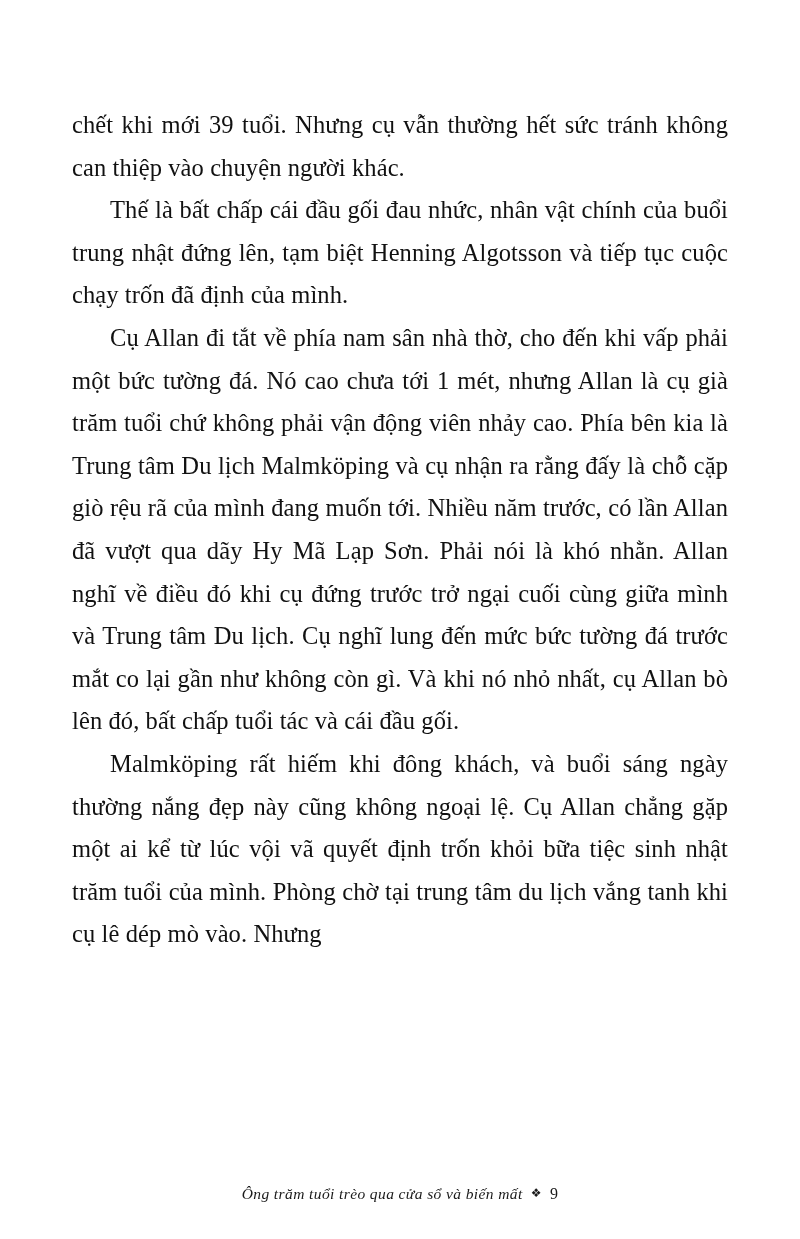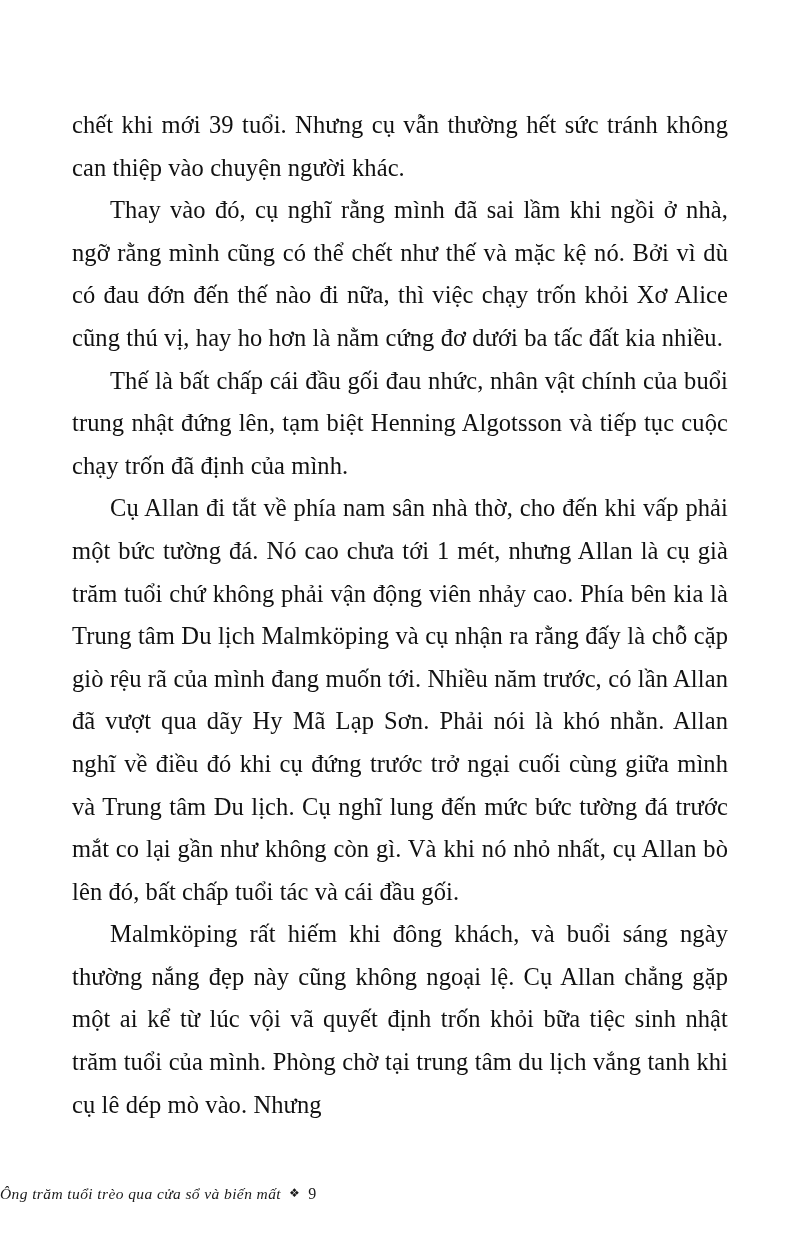--- a/index.html
+++ b/index.html
@@ -34,20 +34,21 @@
     margin: 0;
   }
   .body-text p.indent {
     text-indent: 38px;
   }
   .footer {
     position: absolute;
     left: 0;
     right: 0;
     bottom: 36px;
+    text-align: center;
     font-family: "Liberation Serif", serif;
     font-style: italic;
     font-size: 15.5px;
     color: #1a1a1a;
     letter-spacing: 0.4px;
   }
   .footer .sep {
     font-style: normal;
     margin: 0 8px;
     font-size: 12px;
@@ -59,21 +60,20 @@
     font-size: 16px;
   }
 </style>
 </head>
 <body>
 
 <div class="page">
 
   <div class="body-text">
     <p>chết khi mới 39 tuổi. Nhưng cụ vẫn thường hết sức tránh không can thiệp vào chuyện người khác.</p>
-    <p class="indent">Thay vào đó, cụ nghĩ rằng mình đã sai lầm khi ngồi ở nhà, ngỡ rằng mình cũng có thể chết như thế và mặc kệ nó. Bởi vì dù có đau đớn đến thế nào đi nữa, thì việc chạy trốn khỏi Xơ Alice cũng thú vị, hay ho hơn là nằm cứng đơ dưới ba tấc đất kia nhiều.</p>
     <p class="indent">Thế là bất chấp cái đầu gối đau nhức, nhân vật chính của buổi trung nhật đứng lên, tạm biệt Henning Algotsson và tiếp tục cuộc chạy trốn đã định của mình.</p>
     <p class="indent">Cụ Allan đi tắt về phía nam sân nhà thờ, cho đến khi vấp phải một bức tường đá. Nó cao chưa tới 1 mét, nhưng Allan là cụ già trăm tuổi chứ không phải vận động viên nhảy cao. Phía bên kia là Trung tâm Du lịch Malmköping và cụ nhận ra rằng đấy là chỗ cặp giò rệu rã của mình đang muốn tới. Nhiều năm trước, có lần Allan đã vượt qua dãy Hy Mã Lạp Sơn. Phải nói là khó nhằn. Allan nghĩ về điều đó khi cụ đứng trước trở ngại cuối cùng giữa mình và Trung tâm Du lịch. Cụ nghĩ lung đến mức bức tường đá trước mắt co lại gần như không còn gì. Và khi nó nhỏ nhất, cụ Allan bò lên đó, bất chấp tuổi tác và cái đầu gối.</p>
     <p class="indent">Malmköping rất hiếm khi đông khách, và buổi sáng ngày thường nắng đẹp này cũng không ngoại lệ. Cụ Allan chẳng gặp một ai kể từ lúc vội vã quyết định trốn khỏi bữa tiệc sinh nhật trăm tuổi của mình. Phòng chờ tại trung tâm du lịch vắng tanh khi cụ lê dép mò vào. Nhưng</p>
   </div>
 
   <div class="footer">
     <span>Ông trăm tuổi trèo qua cửa sổ và biến mất</span><span class="sep">❖</span><span class="page-num">9</span>
   </div>
 
 </div>

